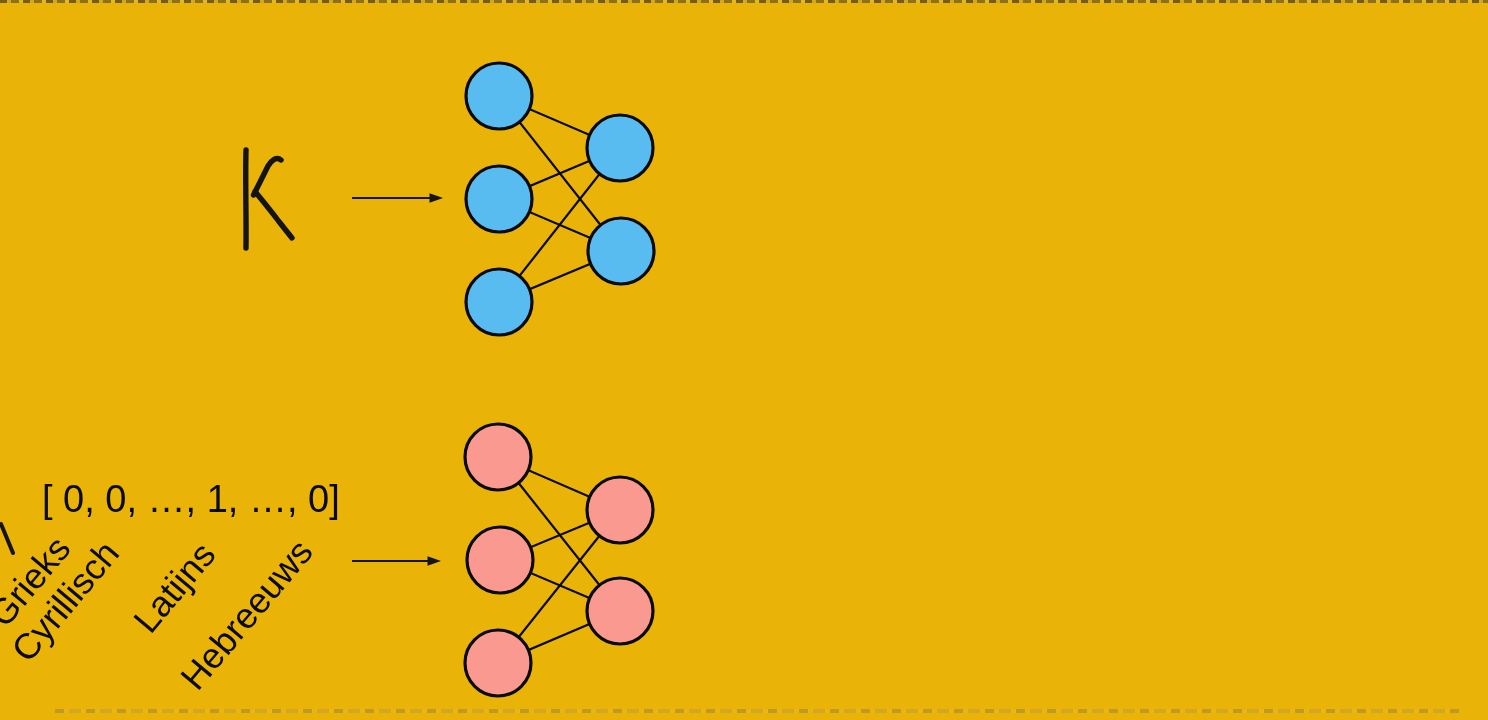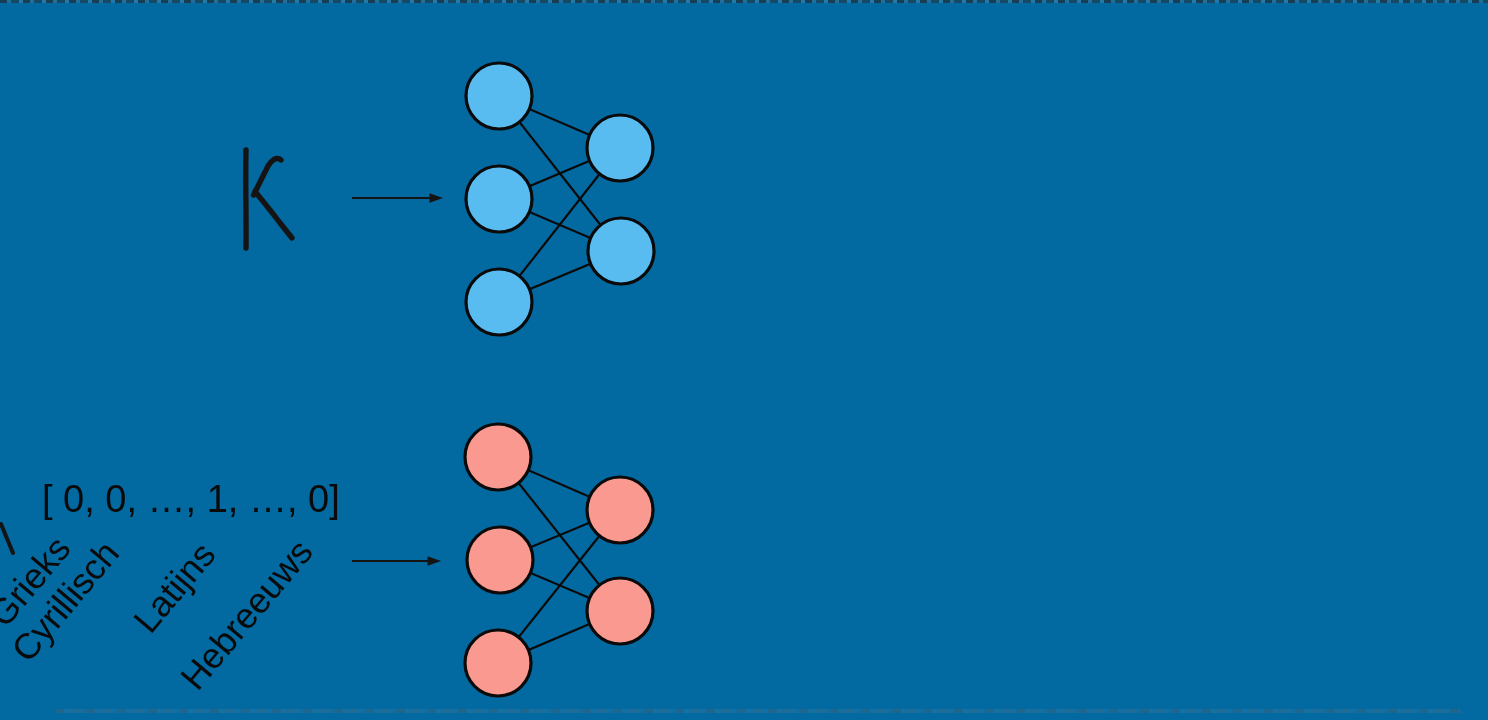--- a/index.html
+++ b/index.html
@@ -1,20 +1,20 @@
 <!DOCTYPE html>
 <html><head>
 <meta charset="utf-8">
 <style>
   html, body { margin: 0; padding: 0; background: #ffffff; }
   .canvas {
     position: relative;
     width: 1488px;
     height: 720px;
-    background: #0369a1;
+    background: #eab308;
     overflow: hidden;
     font-family: "Liberation Sans", sans-serif;
     color: #000;
   }
   .layer-svg {
     position: absolute;
     left: 0; top: 0;
     width: 1488px; height: 720px;
   }
   .vector-text {

